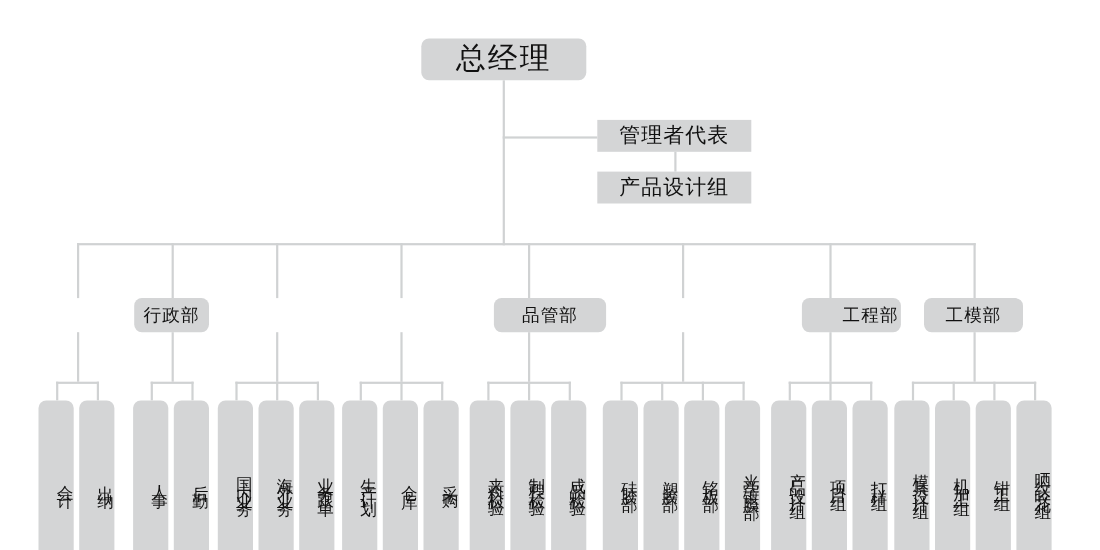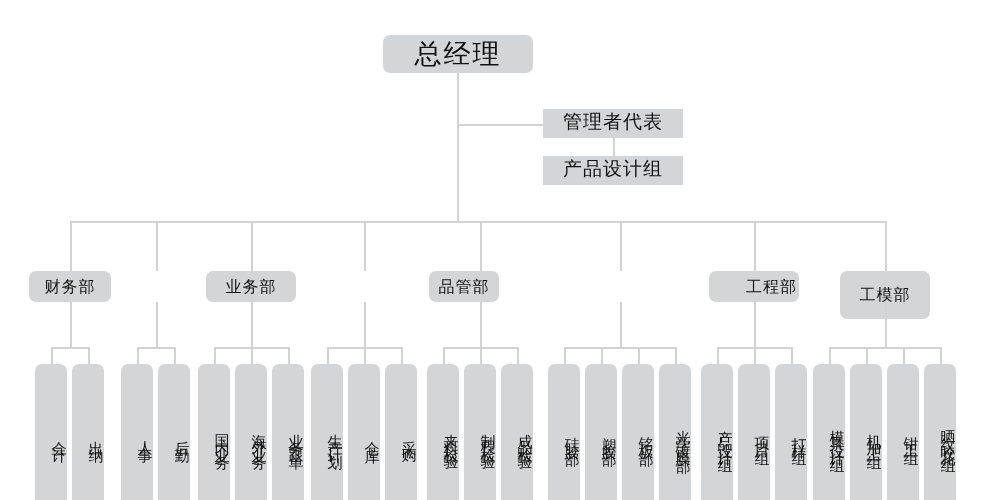--- a/index.html
+++ b/index.html
@@ -34,21 +34,21 @@
     color: #111111;
     box-sizing: border-box;
     display: flex;
     align-items: center;
     justify-content: center;
     text-align: center;
     line-height: 1.12;
   }
 
   .node.rounded { border-radius: 7px; }
-  .node.square  { border-radius: 0; font-family: Liberation Mono, monospace; }
+  .node.square  { border-radius: 0; }
 
   
   .node-root {
     font-size: 27px;
     letter-spacing: 2px;
     border-radius: 9px;
   }
 
   
   .node-staff {
@@ -91,48 +91,45 @@
     <div class="line line-h" style="left: 457px; top: 100px; width: 86px;"></div>
     <div class="node node-staff square" style="left: 543px; top: 85px; width: 140px; height: 29px;">
       <span>管理者代表</span>
     </div>
     <div class="node node-staff square" style="left: 543px; top: 132px; width: 140px; height: 29px;">
       <span>产品设计组</span>
     </div>
     <div class="line line-v" style="left: 613px; top: 114px; height: 18px;"></div>
     <div class="line line-h" style="left: 70px; top: 197px; width: 817px;"></div>
     <div class="line line-v" style="left: 70px; top: 197px; height: 50px;"></div>
-    <div class="node node-dept rounded" style="left: 29px; top: 247px; width: 82px; height: 31px;">
-      <span>财务部</span>
-    </div>
     <div class="line line-v" style="left: 70px; top: 278px; height: 45px;"></div>
     <div class="line line-h" style="left: 51px; top: 323px; width: 39px;"></div>
     <div class="line line-v" style="left: 51px; top: 323px; height: 17px;"></div>
     <div class="node node-leaf" style="left: 35px; top: 340px; width: 32px; height: 143px;">
       <span class="leaf-text">会计</span>
     </div>
     <div class="line line-v" style="left: 88px; top: 323px; height: 17px;"></div>
     <div class="node node-leaf" style="left: 72px; top: 340px; width: 32px; height: 143px;">
       <span class="leaf-text">出纳</span>
     </div>
     <div class="line line-v" style="left: 156px; top: 197px; height: 50px;"></div>
+    <div class="node node-dept rounded" style="left: 122px; top: 247px; width: 68px; height: 31px;">
+      <span>行政部</span>
+    </div>
     <div class="line line-v" style="left: 156px; top: 278px; height: 45px;"></div>
     <div class="line line-h" style="left: 137px; top: 323px; width: 39px;"></div>
     <div class="line line-v" style="left: 137px; top: 323px; height: 17px;"></div>
     <div class="node node-leaf" style="left: 121px; top: 340px; width: 32px; height: 143px;">
       <span class="leaf-text">人事</span>
     </div>
     <div class="line line-v" style="left: 174px; top: 323px; height: 17px;"></div>
     <div class="node node-leaf" style="left: 158px; top: 340px; width: 32px; height: 143px;">
       <span class="leaf-text">后勤</span>
     </div>
     <div class="line line-v" style="left: 251px; top: 197px; height: 50px;"></div>
-    <div class="node node-dept rounded" style="left: 206px; top: 247px; width: 90px; height: 31px;">
-      <span>业务部</span>
-    </div>
     <div class="line line-v" style="left: 251px; top: 278px; height: 45px;"></div>
     <div class="line line-h" style="left: 214px; top: 323px; width: 76px;"></div>
     <div class="line line-v" style="left: 214px; top: 323px; height: 17px;"></div>
     <div class="node node-leaf" style="left: 198px; top: 340px; width: 32px; height: 143px;">
       <span class="leaf-text">国内业务</span>
     </div>
     <div class="line line-v" style="left: 251px; top: 323px; height: 17px;"></div>
     <div class="node node-leaf" style="left: 235px; top: 340px; width: 32px; height: 143px;">
       <span class="leaf-text">海外业务</span>
     </div>
@@ -149,21 +146,21 @@
     </div>
     <div class="line line-v" style="left: 364px; top: 323px; height: 17px;"></div>
     <div class="node node-leaf" style="left: 348px; top: 340px; width: 32px; height: 143px;">
       <span class="leaf-text">仓库</span>
     </div>
     <div class="line line-v" style="left: 401px; top: 323px; height: 17px;"></div>
     <div class="node node-leaf" style="left: 385px; top: 340px; width: 32px; height: 143px;">
       <span class="leaf-text">采购</span>
     </div>
     <div class="line line-v" style="left: 480px; top: 197px; height: 50px;"></div>
-    <div class="node node-dept rounded" style="left: 429px; top: 247px; width: 70px; height: 31px; text-align: center;">
+    <div class="node node-dept rounded" style="left: 449px; top: 247px; width: 102px; height: 31px; text-align: center;">
       <span>品管部</span>
     </div>
     <div class="line line-v" style="left: 480px; top: 278px; height: 45px;"></div>
     <div class="line line-h" style="left: 443px; top: 323px; width: 76px;"></div>
     <div class="line line-v" style="left: 443px; top: 323px; height: 17px;"></div>
     <div class="node node-leaf" style="left: 427px; top: 340px; width: 32px; height: 143px;">
       <span class="leaf-text">来料检验</span>
     </div>
     <div class="line line-v" style="left: 480px; top: 323px; height: 17px;"></div>
     <div class="node node-leaf" style="left: 464px; top: 340px; width: 32px; height: 143px;">
@@ -186,39 +183,39 @@
     </div>
     <div class="line line-v" style="left: 638px; top: 323px; height: 17px;"></div>
     <div class="node node-leaf" style="left: 622px; top: 340px; width: 32px; height: 143px;">
       <span class="leaf-text">铭板部</span>
     </div>
     <div class="line line-v" style="left: 675px; top: 323px; height: 17px;"></div>
     <div class="node node-leaf" style="left: 659px; top: 340px; width: 32px; height: 143px;">
       <span class="leaf-text">光学镀膜部</span>
     </div>
     <div class="line line-v" style="left: 754px; top: 197px; height: 50px;"></div>
-    <div class="node node-dept rounded" style="left: 709px; top: 247px; width: 90px; height: 31px; padding-left: 35px;">
+    <div class="node node-dept rounded" style="left: 729px; top: 247px; width: 90px; height: 31px; padding-left: 35px;">
       <span>工程部</span>
     </div>
     <div class="line line-v" style="left: 754px; top: 278px; height: 45px;"></div>
     <div class="line line-h" style="left: 717px; top: 323px; width: 76px;"></div>
     <div class="line line-v" style="left: 717px; top: 323px; height: 17px;"></div>
     <div class="node node-leaf" style="left: 701px; top: 340px; width: 32px; height: 143px;">
       <span class="leaf-text">产品设计组</span>
     </div>
     <div class="line line-v" style="left: 754px; top: 323px; height: 17px;"></div>
     <div class="node node-leaf" style="left: 738px; top: 340px; width: 32px; height: 143px;">
       <span class="leaf-text">项目组</span>
     </div>
     <div class="line line-v" style="left: 791px; top: 323px; height: 17px;"></div>
     <div class="node node-leaf" style="left: 775px; top: 340px; width: 32px; height: 143px;">
       <span class="leaf-text">打样组</span>
     </div>
     <div class="line line-v" style="left: 885px; top: 197px; height: 50px;"></div>
-    <div class="node node-dept rounded" style="left: 840px; top: 247px; width: 90px; height: 48px; text-align: center;">
+    <div class="node node-dept rounded" style="left: 840px; top: 247px; width: 90px; height: 31px; text-align: center;">
       <span>工模部</span>
     </div>
     <div class="line line-v" style="left: 885px; top: 278px; height: 45px;"></div>
     <div class="line line-h" style="left: 829px; top: 323px; width: 113px;"></div>
     <div class="line line-v" style="left: 829px; top: 323px; height: 17px;"></div>
     <div class="node node-leaf" style="left: 813px; top: 340px; width: 32px; height: 143px;">
       <span class="leaf-text">模具设计组</span>
     </div>
     <div class="line line-v" style="left: 866px; top: 323px; height: 17px;"></div>
     <div class="node node-leaf" style="left: 850px; top: 340px; width: 32px; height: 143px;">

